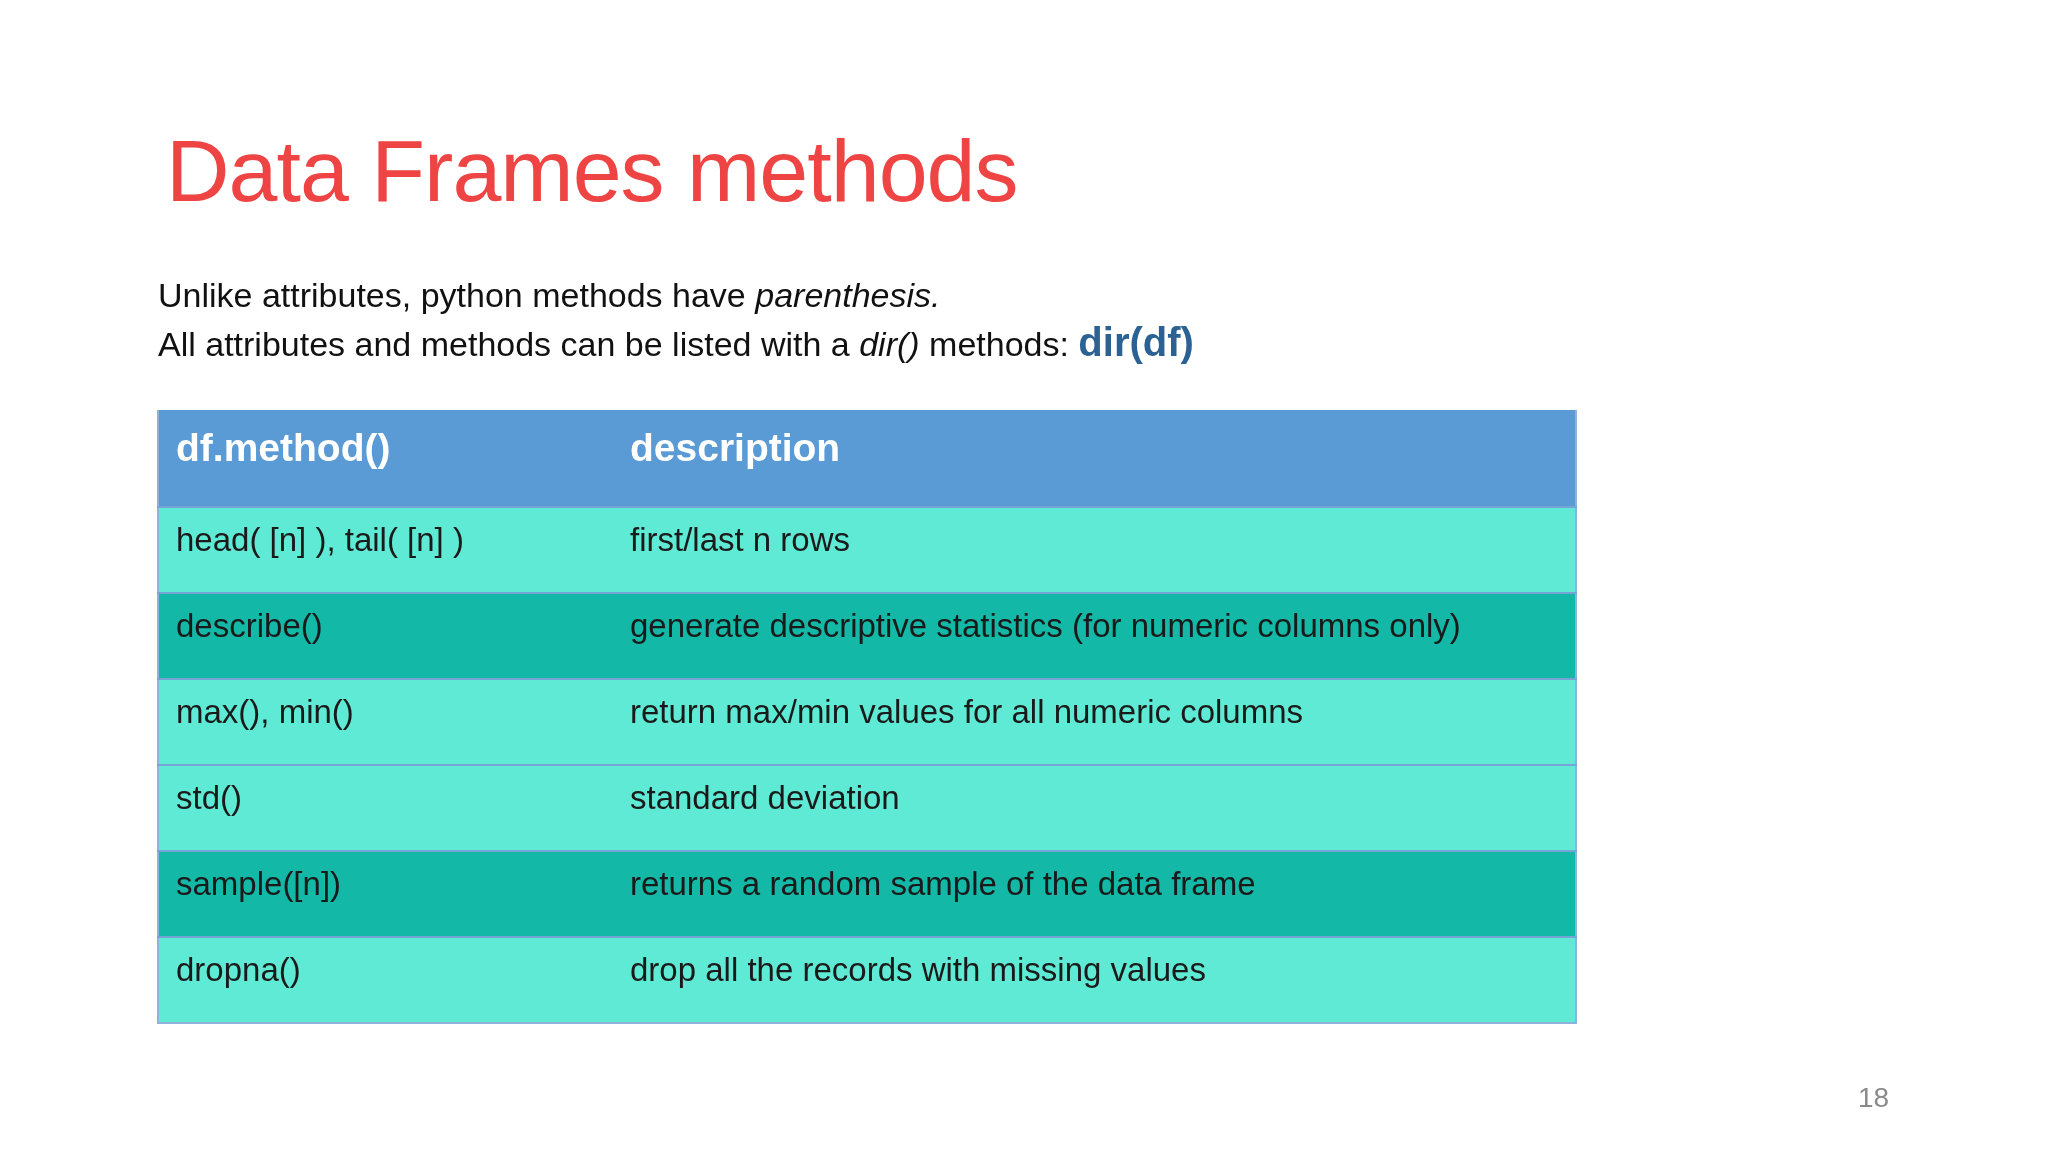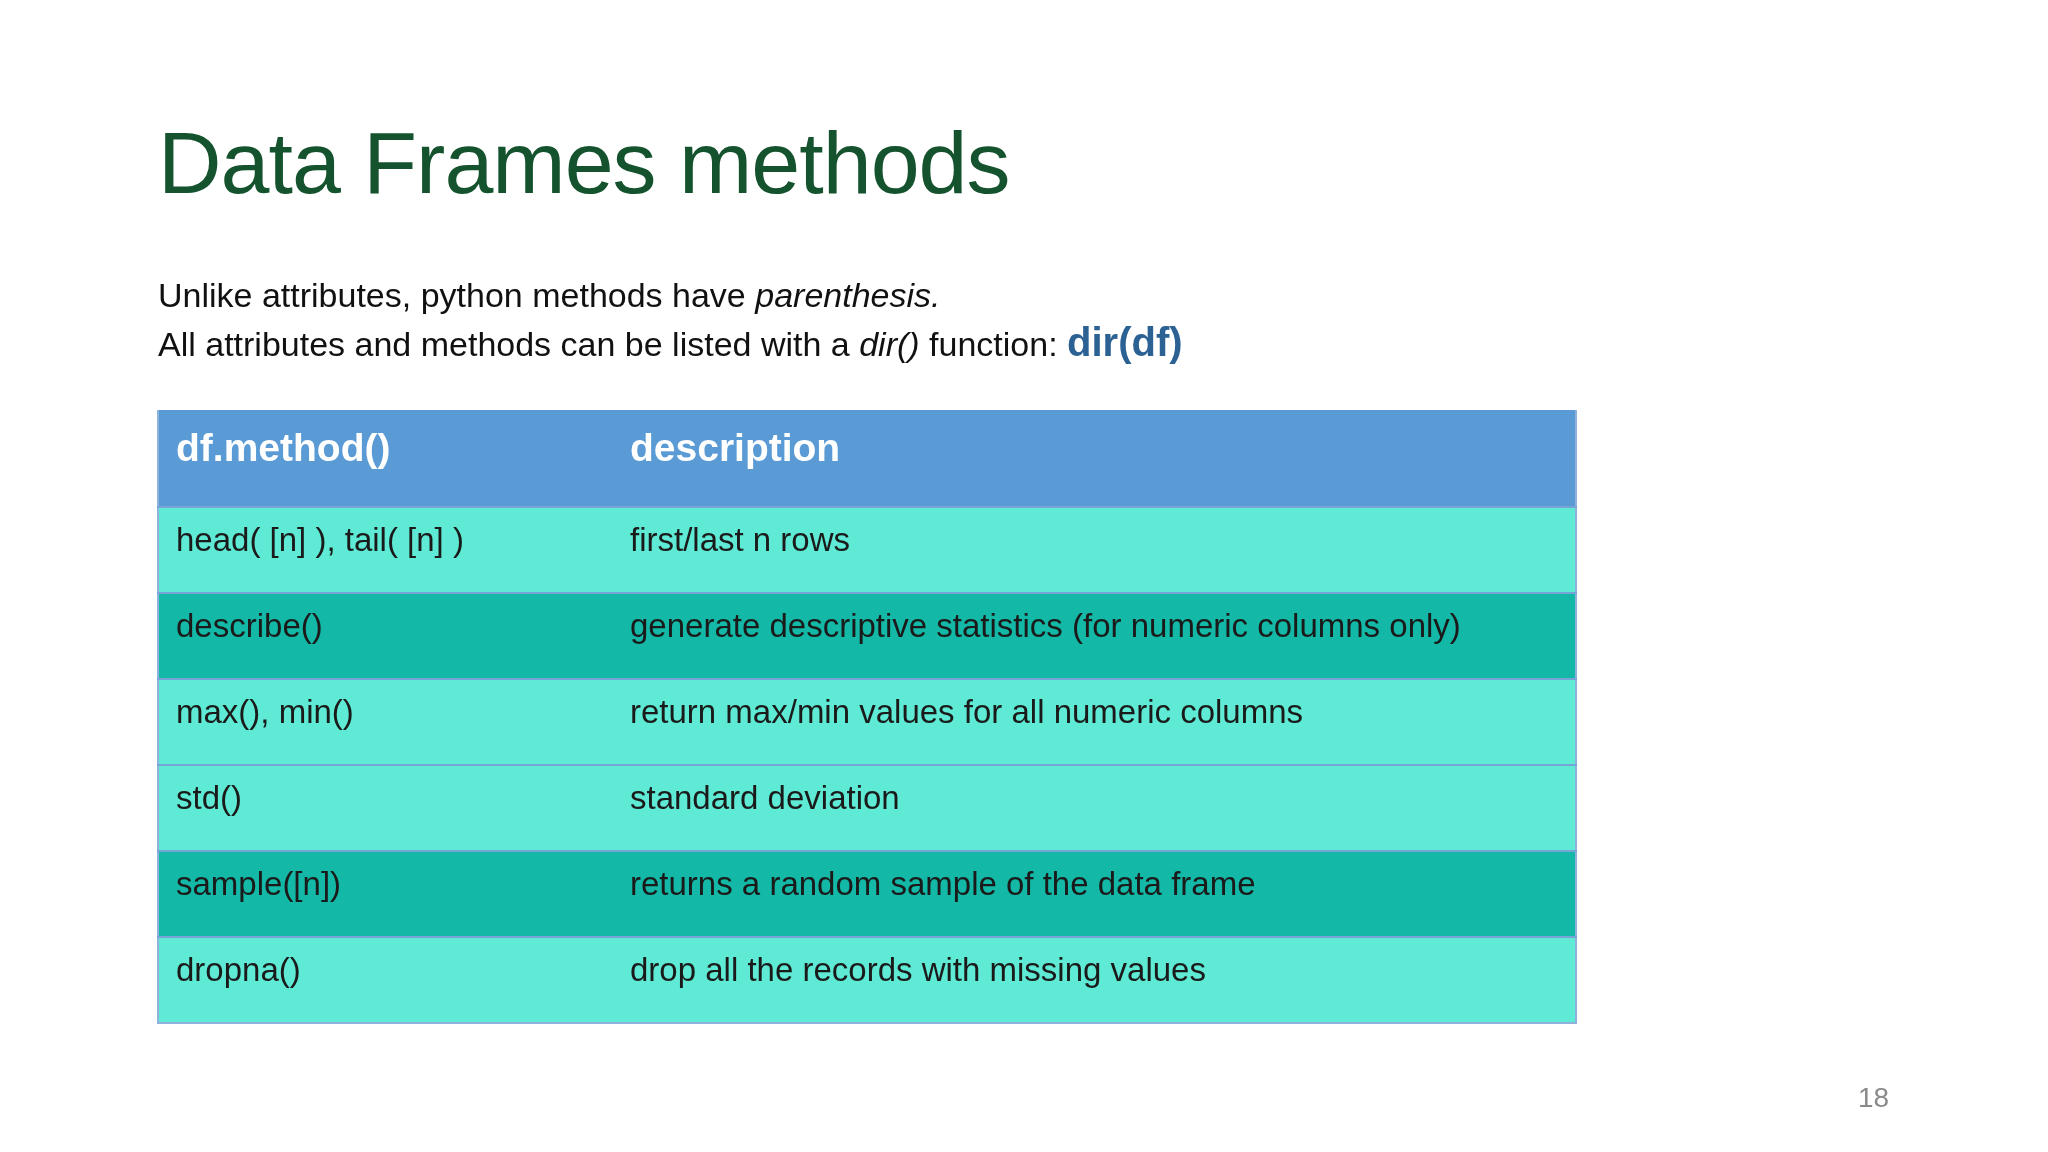--- a/index.html
+++ b/index.html
@@ -16,22 +16,22 @@
     font-family: "Liberation Sans", sans-serif;
     color: #1a1a1a;
   }
   .title {
     position: absolute;
     left: 158px;
     top: 112px;
     font-size: 88px;
     font-weight: 400;
     letter-spacing: -1px;
-    color: #14532d;
-    margin: 0;
+    color: #ef4444;
+    margin: 8px;
     white-space: nowrap;
   }
   .intro {
     position: absolute;
     left: 158px;
     top: 272px;
     font-size: 34px;
     line-height: 47px;
     color: #111111;
   }
@@ -90,21 +90,21 @@
 </style>
 </head>
 <body>
 
 <div class="slide">
 
   <h1 class="title">Data Frames methods</h1>
 
   <div class="intro">
     <p><span>Unlike attributes, python methods have </span><em>parenthesis.</em></p>
-    <p><span>All attributes and methods can be listed with a </span><em>dir()</em><span> function: </span><span class="code">dir(df)</span></p>
+    <p><span>All attributes and methods can be listed with a </span><em>dir()</em><span> methods: </span><span class="code">dir(df)</span></p>
   </div>
 
   <table class="methods">
     <colgroup>
         <col class="c1">
         <col class="c2">
       </colgroup>
     <thead>
       <tr>
         <th>df.method()</th>

